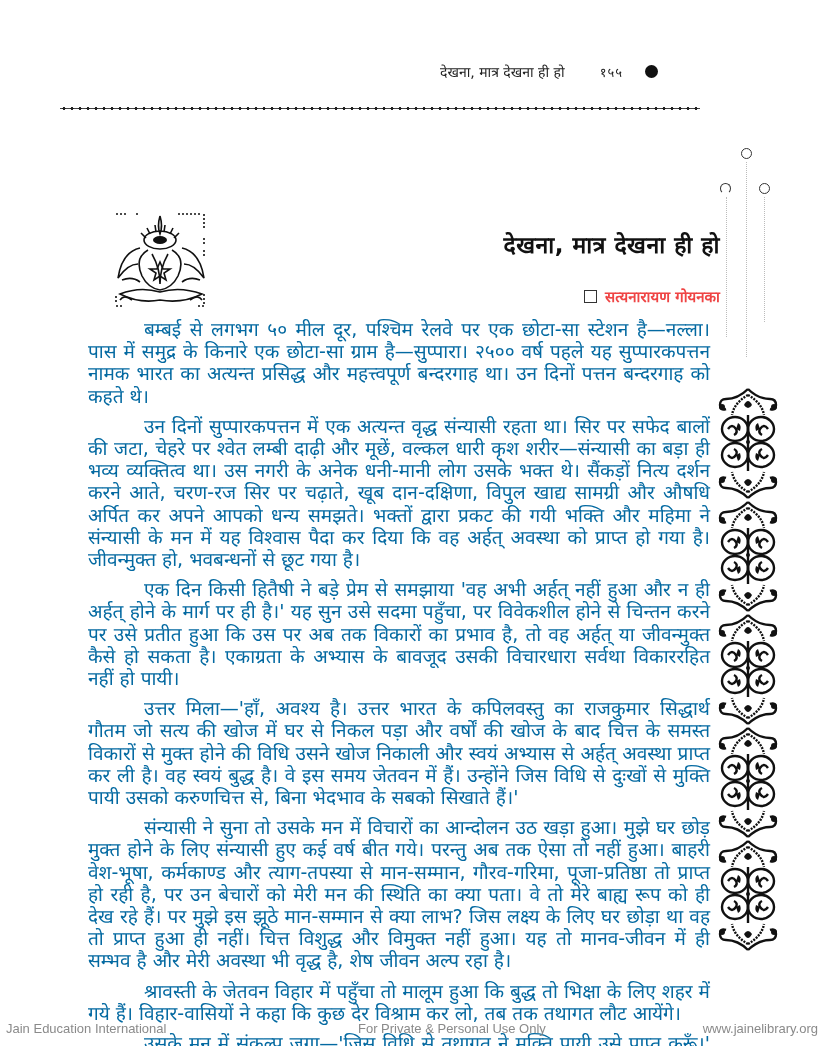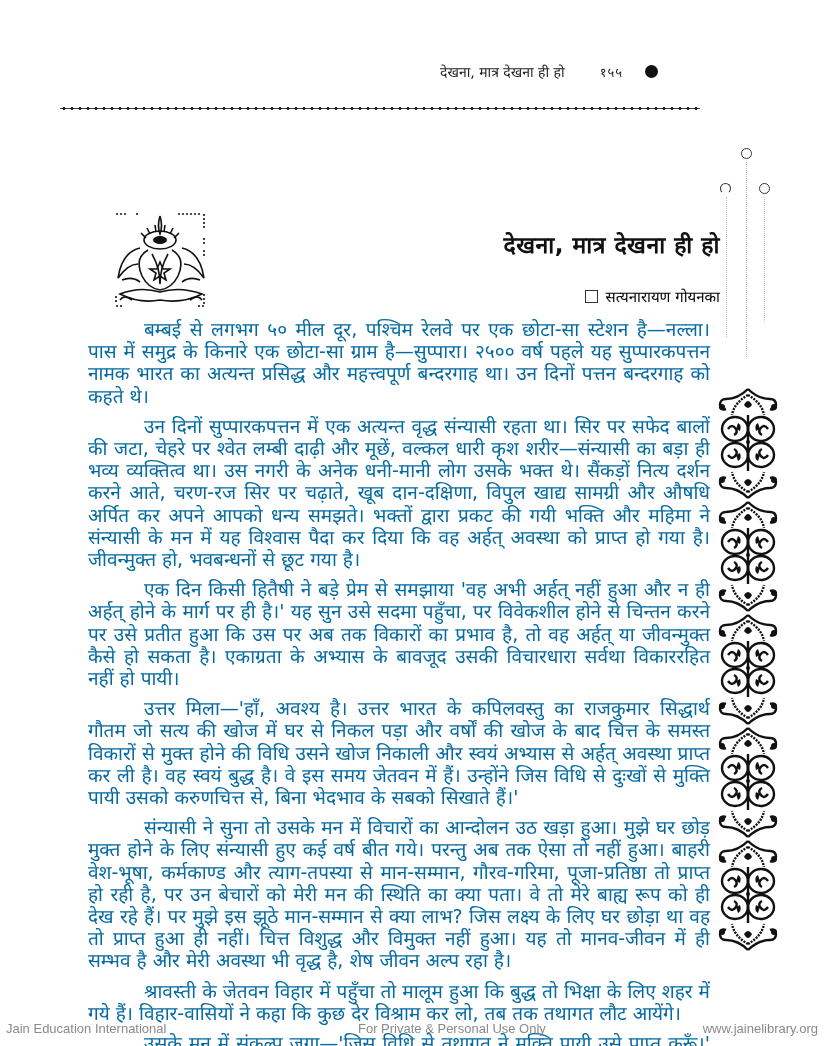--- a/index.html
+++ b/index.html
@@ -38,21 +38,21 @@
 
     .emblem {
       position: absolute; left: 112px; top: 210px; width: 98px; height: 100px;
     }
     .article-title {
       position: absolute; top: 228px; left: 460px; width: 260px; text-align: right;
       font-size: 23px; font-weight: bold; color: #111; letter-spacing: 0.5px;
     }
     .byline {
       position: absolute; top: 286px; left: 500px; width: 220px; text-align: right;
-      font-size: 15px; font-weight: normal; color: #000000;
+      font-size: 15px; font-weight: bold; color: #ef4444;
       display: flex; justify-content: flex-end; align-items: center;
     }
     .byline-box { width: 11px; height: 11px; border: 1.2px solid #333; margin-right: 8px; display: inline-block; }
 
     .body-text {
       position: absolute; top: 318px; left: 88px; width: 622px;
       font-size: 19px; line-height: 22.2px; color: #0369a1; text-align: justify;
     }
     .body-text p { margin: 0 0 8px 0; text-indent: 56px; }
 

